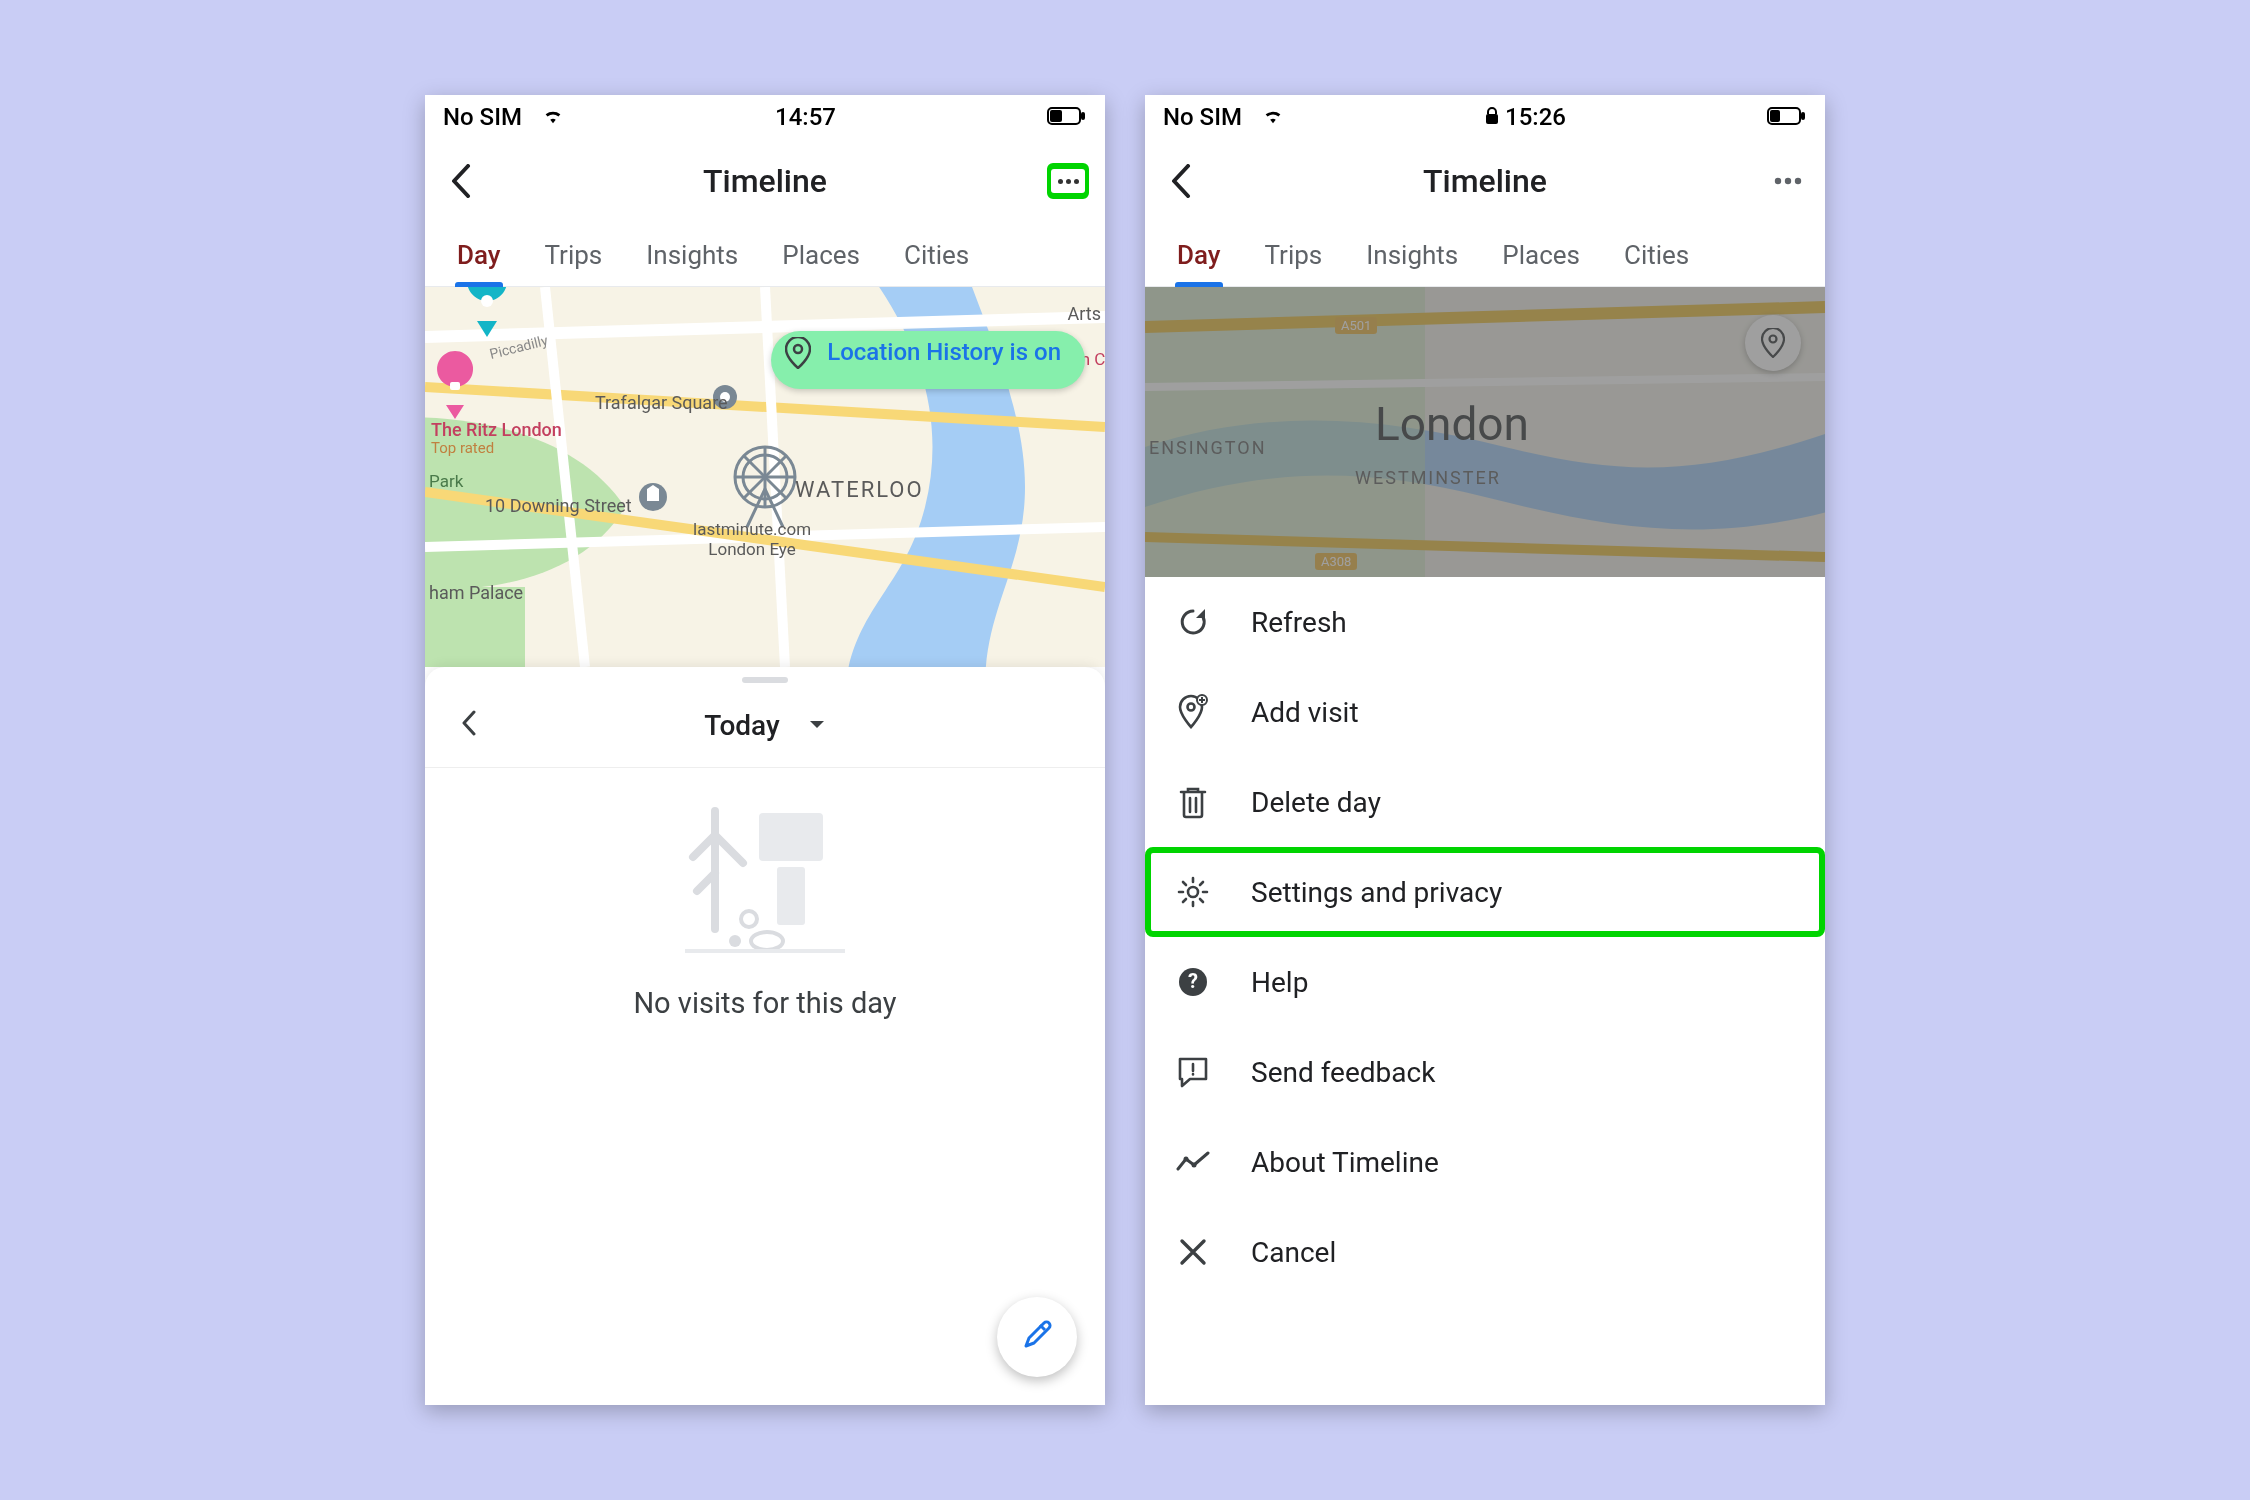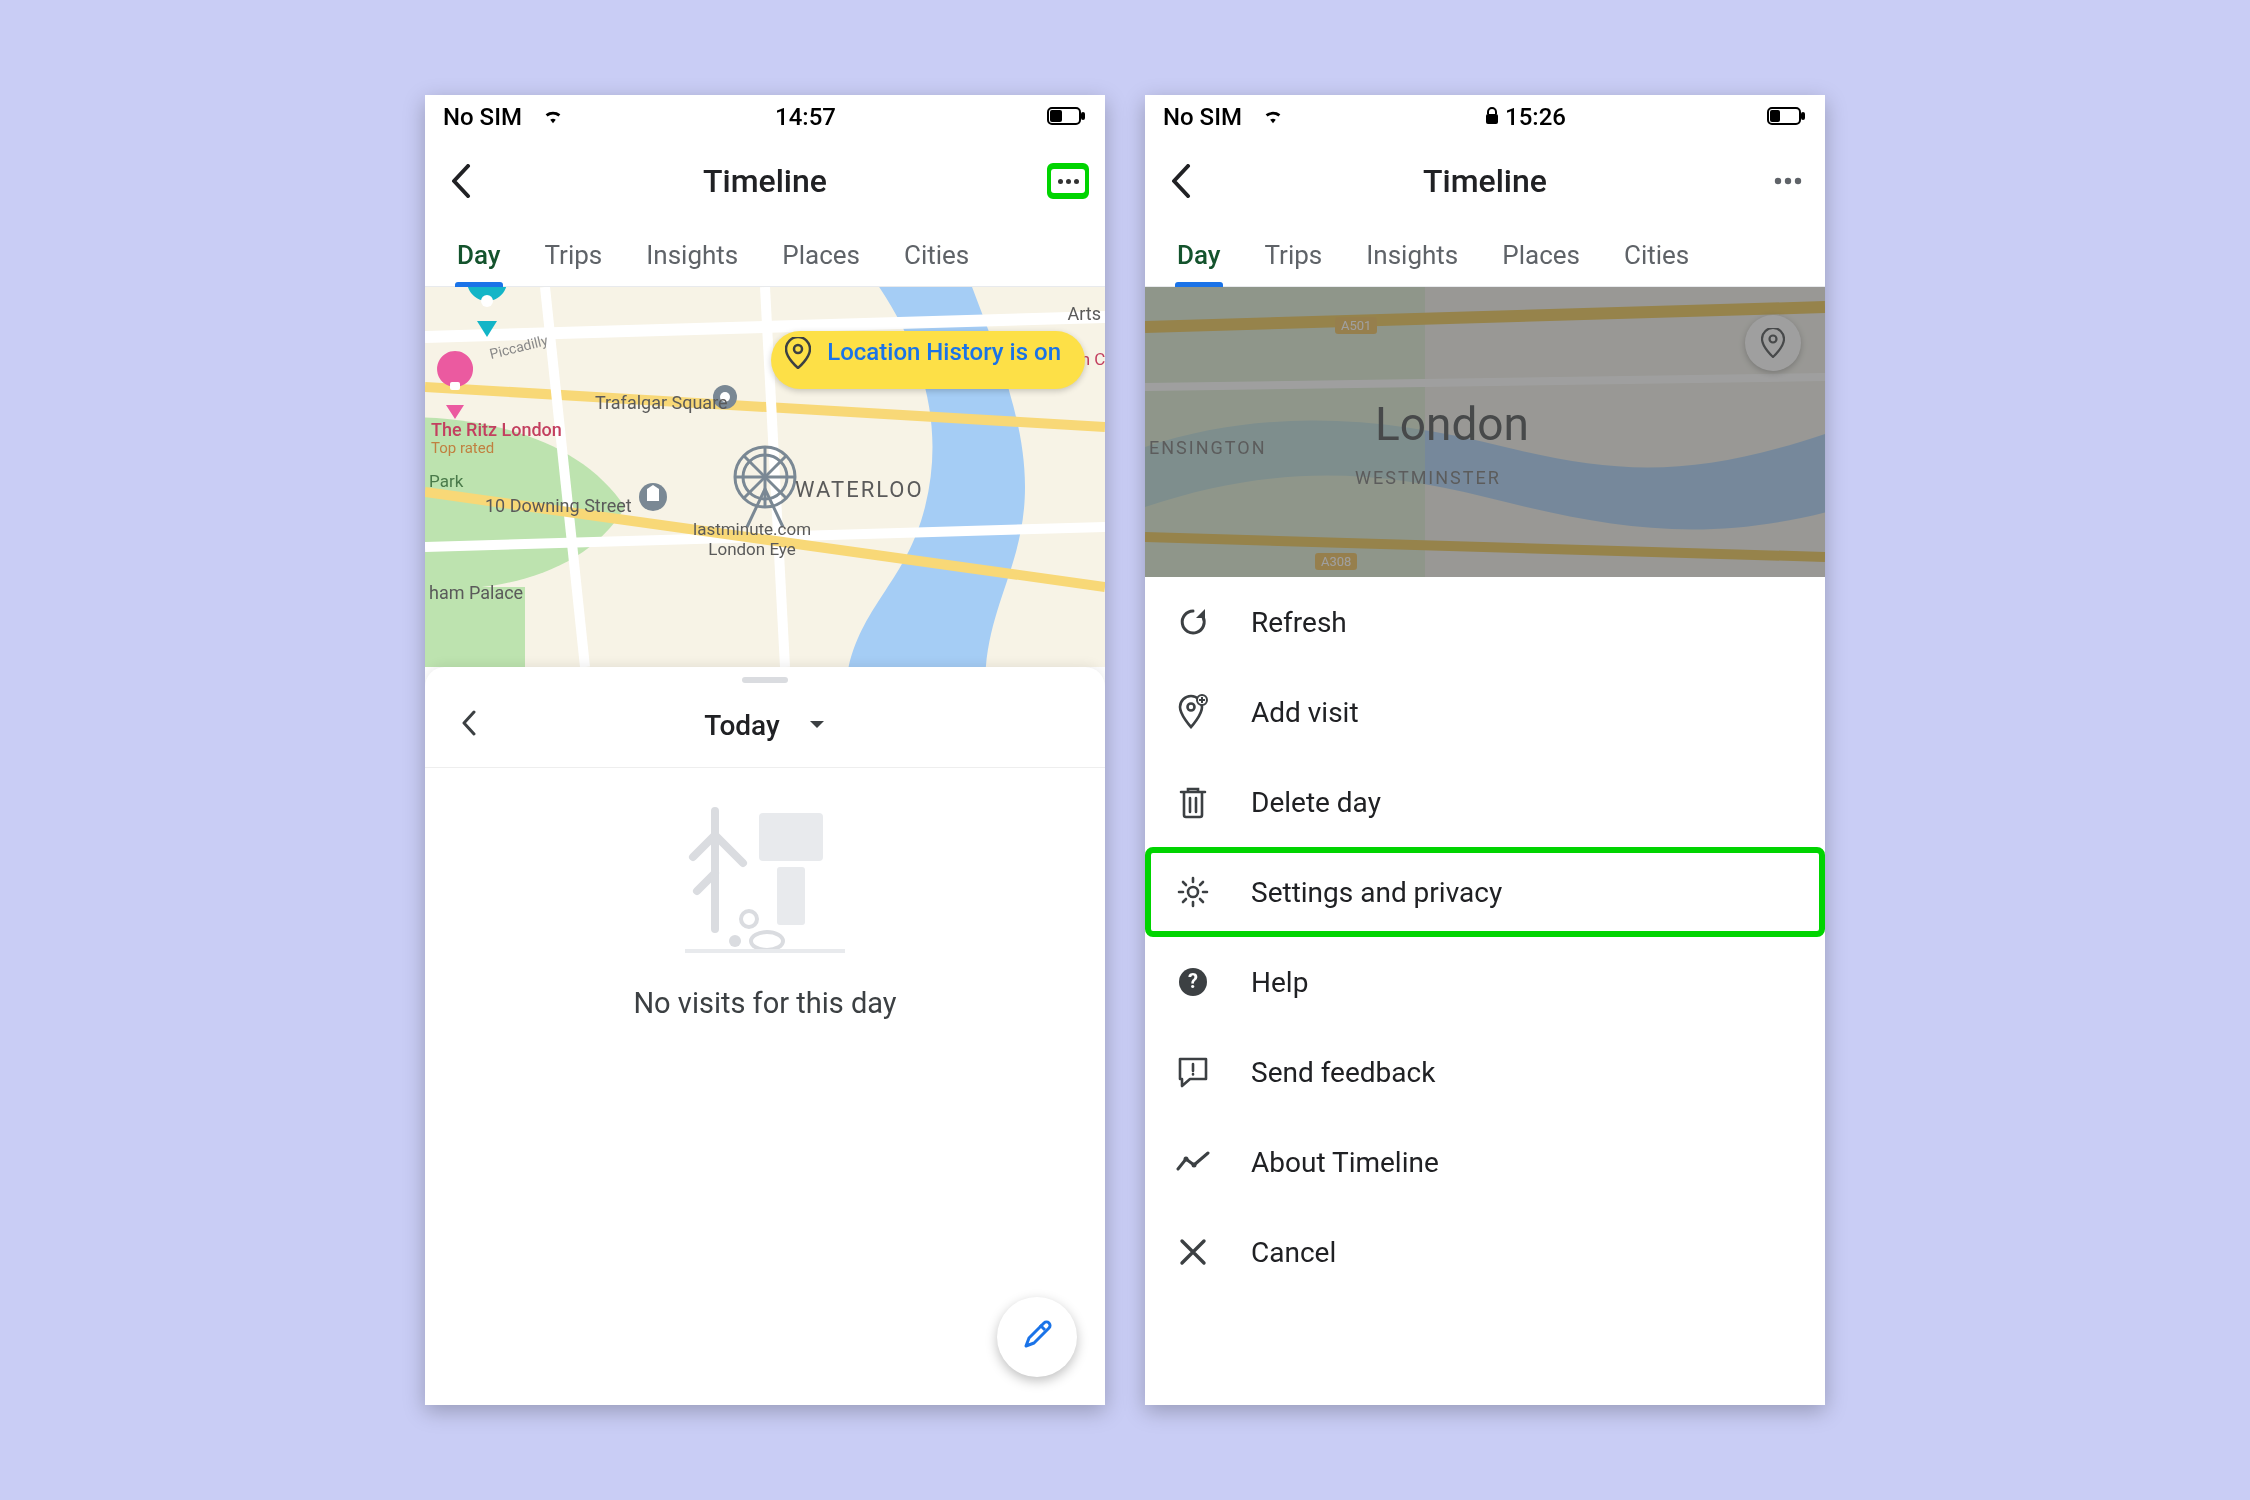--- a/index.html
+++ b/index.html
@@ -73,38 +73,38 @@
   }
   .tab {
     padding: 0 22px;
     font-size: 26px;
     color:#5f6368;
     height:100%;
     display:flex;
     align-items:center;
     position:relative;
   }
-  .tab.active { color:#14532d; font-weight:500;}
+  .tab.active { color:#7f1d1d; font-weight:500;}
   .tab.active::after {
     content:"";
     position:absolute; bottom:-1px; left:20px; right:20px; height:5px;
     background:#1a73e8; border-radius:3px 3px 0 0;
   }
   
   .map-area {
     height: 380px;
     position:relative;
     background:#e8eef0;
     overflow:hidden;
   }
   .map-svg-bg { position:absolute; inset:0; }
   .overlay-dim { position:absolute; inset:0; background:rgba(80,80,80,0.55);}
   .chip {
     position:absolute; top:44px; right:20px;
-    background:#fde047; border-radius:40px; height:58px;
+    background:#86efac; border-radius:40px; height:58px;
     display:flex; align-items:center; gap:12px; padding:0 24px 16px 14px;
     box-shadow:0 2px 6px rgba(0,0,0,0.2);
     font-size:24px; color:#1a73e8; font-weight:500;
   }
   .chip-icon-wrap { width:30px; height:30px; }
   .pin-btn {
     position:absolute; top:28px; right:24px;
     width:56px; height:56px; border-radius:50%; background:#fff;
     box-shadow:0 2px 6px rgba(0,0,0,0.3);
     display:flex; align-items:center; justify-content:center;

